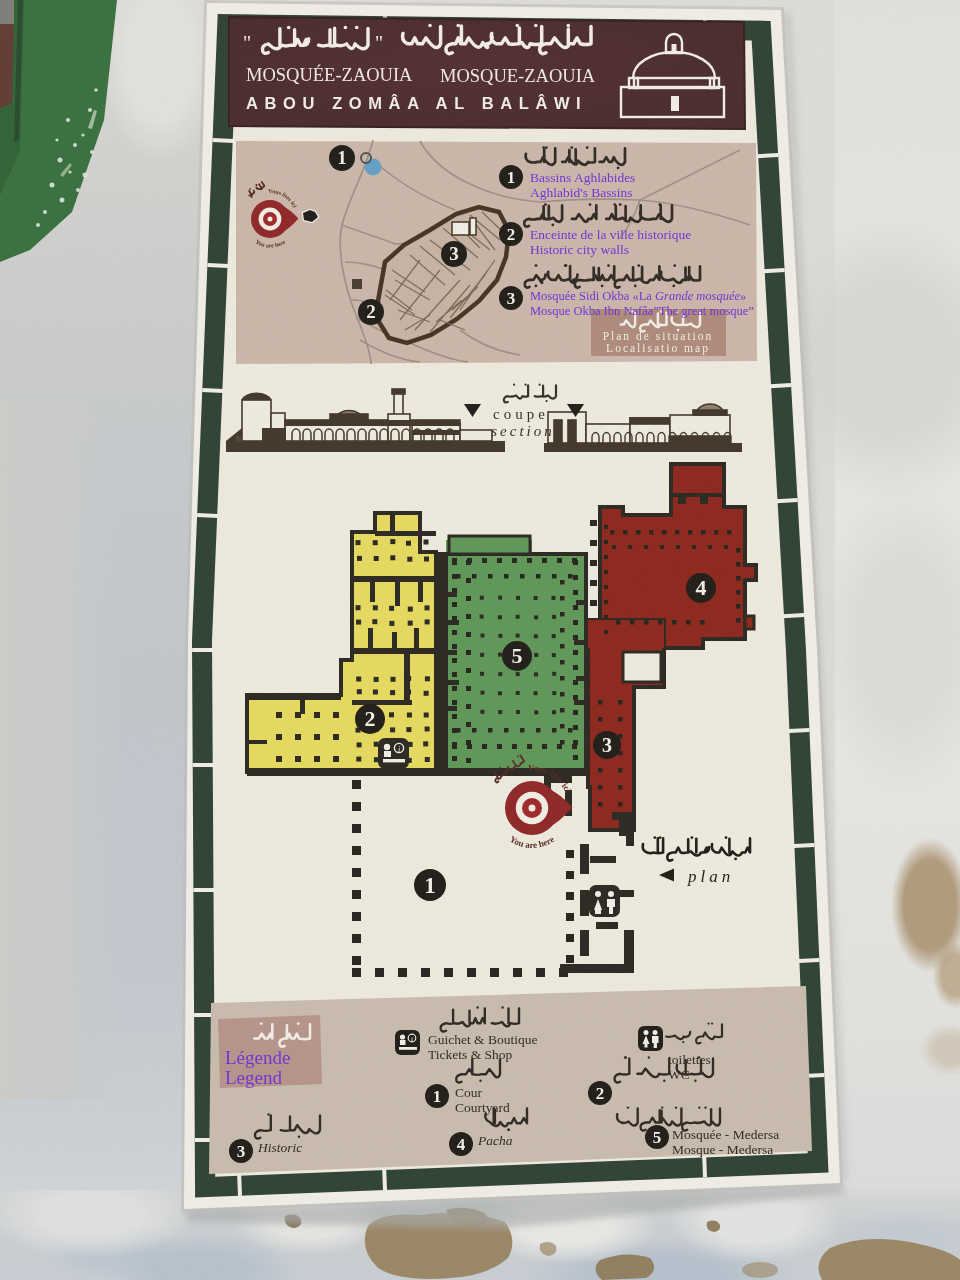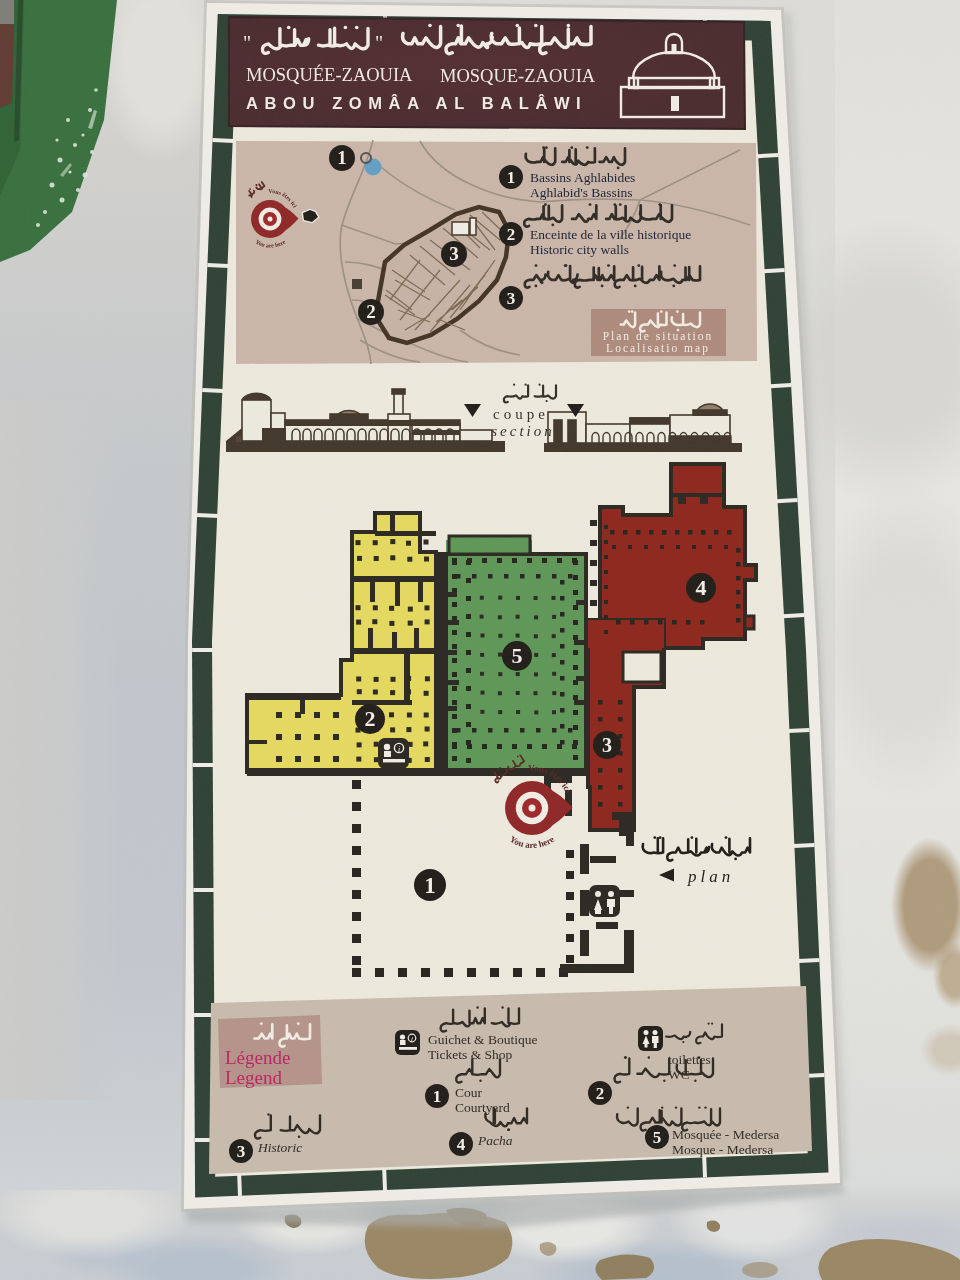--- a/index.html
+++ b/index.html
@@ -1,16 +1,16 @@
 <!DOCTYPE html>
 <html><head><meta charset="utf-8"><style>
 *{margin:0;padding:0;box-sizing:border-box}
 html,body{width:960px;height:1280px;overflow:hidden;background:#d8d8d5}
 #page{position:absolute;left:0;top:0;width:960px;height:1280px;font-family:"Liberation Serif",serif;filter:blur(0.45px) saturate(0.97)}
-.st{position:absolute;font-family:"Liberation Serif";font-size:13.5px;line-height:14.5px;color:#0f172a}
+.st{position:absolute;font-family:"Liberation Serif";font-size:13.5px;line-height:14.5px;color:#6d28d9}
 .lt{position:absolute;font-family:"Liberation Serif";font-size:13.5px;line-height:15px;color:#26201a}
 .li{font-style:italic}
 </style></head><body>
 <div id="page">
 
 <div style="position:absolute;left:0;top:0;width:960px;height:1280px;background:#dedddb"></div>
 
 <div style="position:absolute;left:0;top:0;width:215px;height:1280px;background:
  linear-gradient(180deg,#dbdad6 0%,#d2d1cf 12%,#c8cacc 30%,#c1c6cc 52%,#c2c7ce 75%,#ccd1d6 90%,#dadbdc 100%)"></div>
 <div style="position:absolute;left:0;top:400px;width:120px;height:700px;background:
@@ -782,28 +782,29 @@
 <path d="M527.0,1108.5 L527.0,1123.2L523.9,1118.1 L520.8,1123.2 L516.7,1123.2L514.1,1118.1 L511.4,1123.2 L507.9,1123.2Q505.6,1130.1 500.3,1122.0Q497.2,1130.1 489.8,1122.0q-5.8,-2.3 -4.1,-8.7M493.7,1123.2 L493.7,1108.0M494.9,1123.2 L494.9,1110.0" fill="none" stroke="#26201a" stroke-width="2.4" stroke-linecap="round" stroke-linejoin="round"></path>
         <circle cx="508.3" cy="1129.8" r="1.2" fill="#26201a"></circle>
         <circle cx="508.9" cy="1129.8" r="1.2" fill="#26201a"></circle>
 </g>
 </svg>
 
 <div style="position:absolute;left:246px;top:64px;width:350px;height:24px"></div>
 
 <div class="st" style="left:530px;top:171px">Bassins Aghlabides<br>Aghlabid's Bassins</div>
 <div class="st" style="left:530px;top:228px">Enceinte de la ville historique<br>Historic city walls</div>
+<div class="st" style="left:530px;top:289px;font-size:12.5px">Mosquée Sidi Okba «La <i>Grande mosquée</i>»<br>Mosque Okba Ibn Nafâa”The great mosque”</div>
 
 <div class="lt" style="left:428px;top:1032px">Guichet &amp; Boutique<br>Tickets &amp; Shop</div>
 <div class="lt" style="left:668px;top:1052px">toilettes<br>WC</div>
 <div class="lt" style="left:455px;top:1085px">Cour<br>Courtyard</div>
 <div class="lt" style="left:672px;top:1127px">Mosquée - Medersa<br><span style="margin-left:0">Mosque - Medersa</span></div>
 <div class="lt li" style="left:258px;top:1140px">Historic</div>
 <div class="lt li" style="left:478px;top:1133px">Pacha</div>
-<div style="position:absolute;left:225px;top:1048px;width:100px;color:#be185d;font-family:'Liberation Serif';font-size:19px;line-height:20px">Légende<br>Legend</div>
+<div style="position:absolute;left:225px;top:1048px;width:100px;color:#6d28d9;font-family:'Liberation Serif';font-size:19px;line-height:20px">Légende<br>Legend</div>
 
 <svg style="position:absolute;left:0;top:0;pointer-events:none" width="960" height="1280" viewBox="0 0 960 1280">
 <defs>
         <filter id="grain">
           <feTurbulence type="fractalNoise" baseFrequency="0.9" numOctaves="2" result="n"></feTurbulence>
 <feColorMatrix in="n" type="matrix" values="0 0 0 0 0.5  0 0 0 0 0.5  0 0 0 0 0.5  0 0 0 0.6 0"></feColorMatrix>
 </filter>
       </defs>
 <rect x="0" y="0" width="960" height="1280" filter="url(#grain)" opacity="0.10"></rect>
 <rect x="0" y="0" width="960" height="1280" fill="#d8cfc2" opacity="0.05"></rect>

